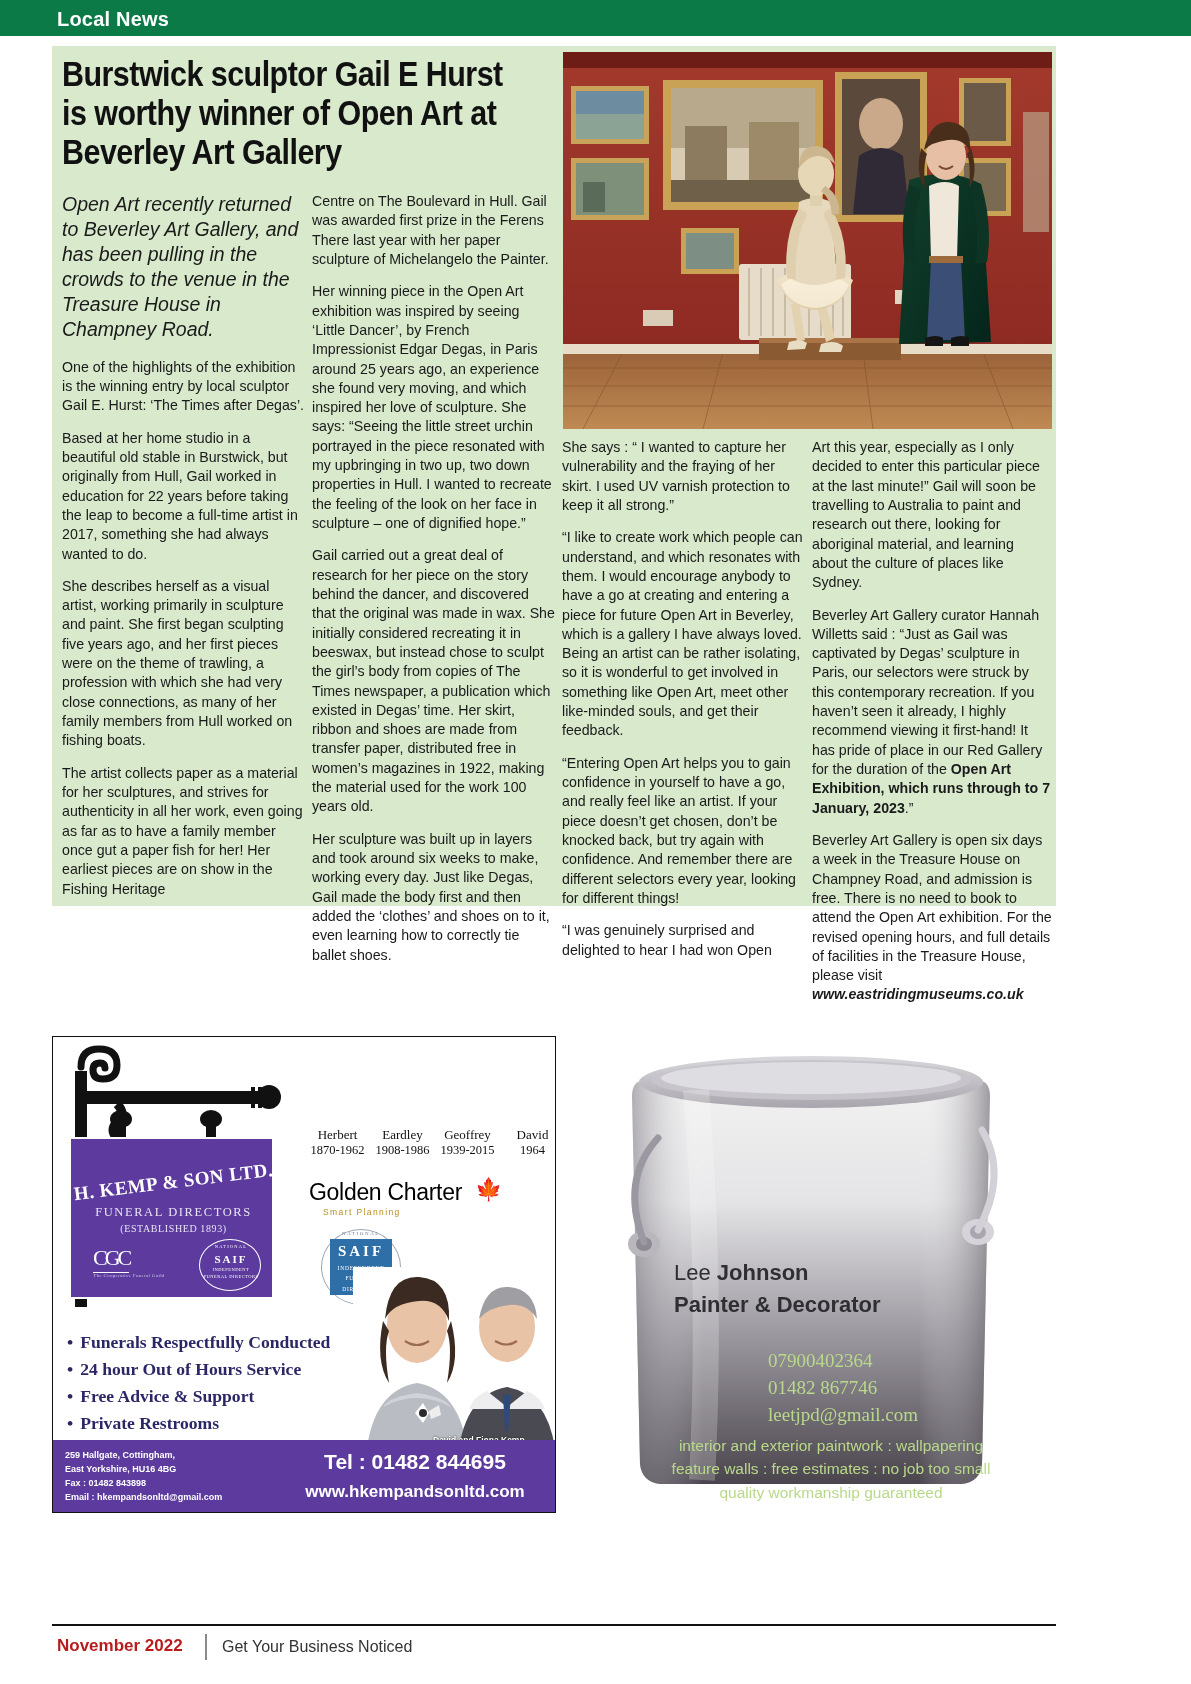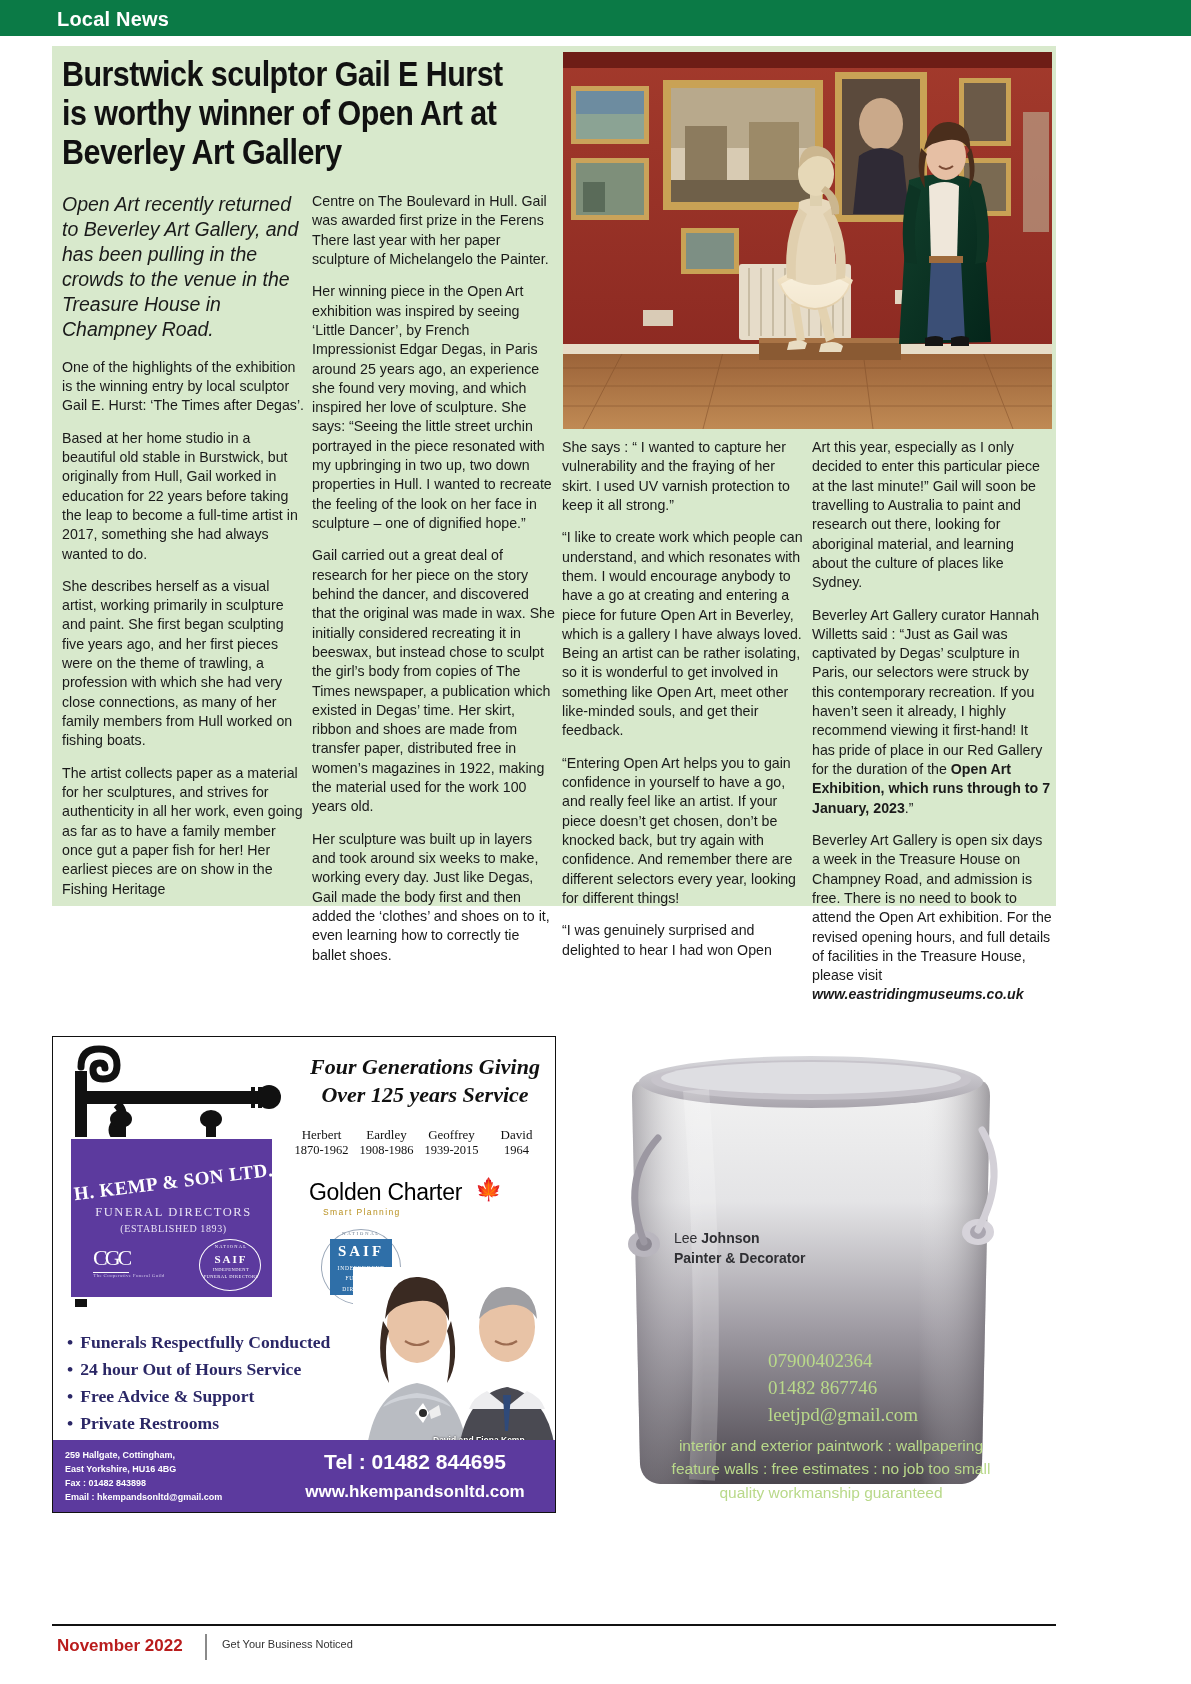--- a/index.html
+++ b/index.html
@@ -139,21 +139,21 @@
     color:#fff; font-size:4.5px; line-height:1.5; letter-spacing:.5px; }
 
   .four-gen {
     position: absolute; left: 246px; top: 16px; width: 252px;
     text-align: center;
     font-family: "Liberation Serif", serif;
     font-style: italic; font-weight: bold;
     font-size: 22px; line-height: 1.26; color: #111;
   }
   .gen-table {
-    position: absolute; left: 236px; top: 90px; width: 260px;
+    position: absolute; left: 252px; top: 90px; width: 260px;
     display: flex; justify-content: flex-start;
     font-family: "Liberation Serif", serif; font-size: 13px; color: #111;
   }
   .gen-table .cell { text-align: center; flex: 1; }
   .gen-table .cell .nm { display:block; }
   .gen-table .cell .yr { display:block; font-size: 12.5px; }
 
   .golden-charter {
     position: absolute; left: 256px; top: 142px;
     font-family: "Liberation Sans", sans-serif;
@@ -222,23 +222,23 @@
 
   
   .ad-paint {
     position: absolute;
     left: 600px; top: 1036px;
     width: 456px; height: 477px;
     background: #ffffff;
     overflow: hidden;
   }
   .paint-text-name {
-    position: absolute; left: 74px; top: 192px;
-    font-family: "Liberation Sans", sans-serif;
-    font-size: 14px; color: #2f2f33; font-weight: bold;
+    position: absolute; left: 74px; top: 221px;
+    font-family: "Liberation Sans", sans-serif;
+    font-size: 22px; color: #2f2f33; font-weight: bold;
     line-height: 1.45;
   }
   .paint-text-name .light { font-weight: normal; }
   .paint-contact {
     position: absolute; left: 168px; top: 312px;
     font-family: Liberation Serif, serif;
     font-size: 19px; color: #b9d98a; line-height: 1.42;
   }
   .paint-services {
     position: absolute; left: 36px; top: 398px; width: 390px;
@@ -260,21 +260,21 @@
     font-family: "Liberation Sans", sans-serif;
     font-size: 17px; font-weight: bold; color: #b91c1c;
   }
   .footer-divider {
     position: absolute; left: 205px; top: 10px; width: 2px; height: 26px;
     background: #8a8a8a;
   }
   .footer-tagline {
     position: absolute; left: 222px; top: 14px;
     font-family: "Liberation Sans", sans-serif;
-    font-size: 11px; color: #333333;
+    font-size: 16px; color: #333333;
   }
 </style>
 </head>
 <body>
 
 <div class="section-bar">
   <span class="section-bar-label">Local News</span>
 </div>
 
 <div class="article">
@@ -478,24 +478,20 @@
     <div class="l3">(ESTABLISHED 1893)</div>
     <div class="kemp-cgc">CGC</div>
     <div class="kemp-cgc-sub">The Cooperative Funeral Guild</div>
     <div class="saif-oval">
       <div class="sb">NATIONAL</div>
       <div class="sa">SAIF</div>
       <div class="sc">INDEPENDENT FUNERAL DIRECTORS</div>
     </div>
   </div>
 
-  <div class="four-gen">
-    <span>Four Generations Giving</span><br>
-    <span>Over 125 years Service</span>
-  </div>
 
   <div class="gen-table">
     <div class="cell">
       <span class="nm">Herbert</span>
       <span class="yr">1870-1962</span>
     </div>
     <div class="cell">
       <span class="nm">Eardley</span>
       <span class="yr">1908-1986</span>
     </div>

